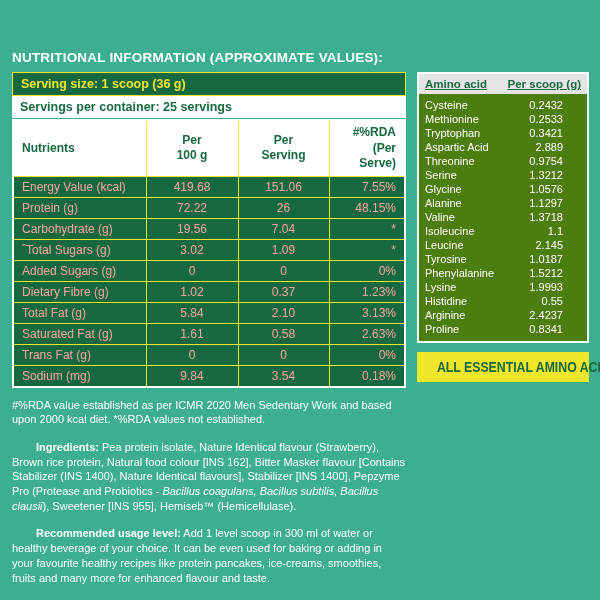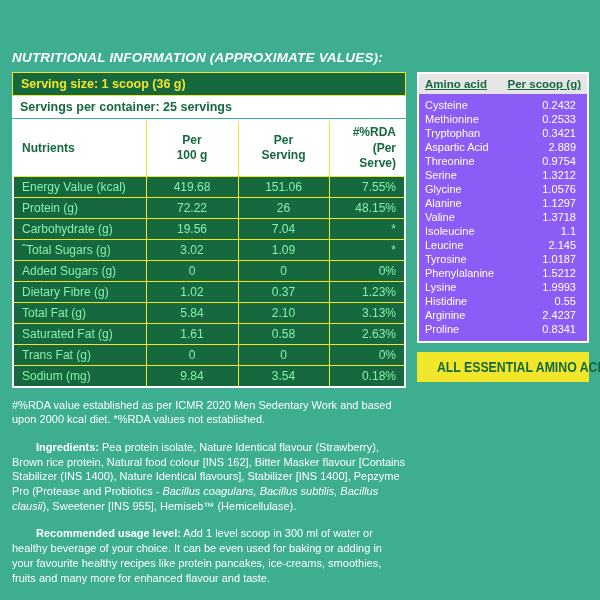--- a/index.html
+++ b/index.html
@@ -9,21 +9,21 @@
     background: #3DAE90;
     font-family: "Liberation Sans", sans-serif;
   }
   .page { position: relative; width: 600px; height: 600px; background: #3DAE90; overflow: hidden; }
 
   
   .left-col { position: absolute; left: 12px; top: 50px; width: 394px; }
 
   .title {
     color: #ffffff; font-weight: bold; font-size: 13.5px;
-    letter-spacing: 0.2px; margin: 0 0 7px 0; white-space: nowrap; font-style: italic;
+    letter-spacing: 0.2px; margin: 0 0 7px 0; white-space: nowrap;
   }
   .banner-serving {
     background: #16693E; border: 1px solid #F2E62B;
     color: #F2E62B; font-weight: bold; font-size: 12.5px;
     padding: 4px 8px; line-height: 14px;
   }
   .banner-servings {
     background: #ffffff; color: #16693E; font-weight: bold;
     font-size: 12.5px; padding: 4px 8px; line-height: 14px;
   }
@@ -37,37 +37,37 @@
   }
   .nutrients thead th {
     background: #ffffff; color: #16693E; font-weight: bold;
     line-height: 1.3; padding: 4px 6px;
   }
   .nutrients thead th span { display: block; }
   .c-name { text-align: left; padding-left: 8px !important; width: 133px; }
   .c-100  { text-align: center; width: 92px; }
   .c-serv { text-align: center; width: 91px; }
   .c-rda  { text-align: right; padding-right: 8px !important; }
-  .nutrients tbody td { color: #86efac; height: 20px; }
+  .nutrients tbody td { color: #fca5a5; height: 20px; }
 
   .footnote { color: #ffffff; font-size: 11px; line-height: 1.32; margin-top: 10px; }
   .para { color: #ffffff; font-size: 11px; line-height: 1.34; margin: 13px 0 0 0; }
   .para b { font-weight: bold; margin-left: 24px; }
   .para i { font-style: italic; }
 
   
   .right-col { position: absolute; left: 417px; top: 72px; width: 172px; }
   .amino-table { border: 2px solid #ffffff; }
   .amino-header {
     background: #e5e5e5; color: #16693E; font-weight: bold; font-size: 11.5px;
     display: flex; justify-content: space-between; align-items: center;
     padding: 4px 6px;
     text-decoration: underline;
   }
-  .amino-body { background: #8b5cf6; color: #ffffff; font-size: 11px; padding: 4px 11px 5px 6px; }
+  .amino-body { background: #4d7c0f; color: #ffffff; font-size: 11px; padding: 4px 24px 5px 6px; }
   .amino-row { display: flex; justify-content: space-between; line-height: 14px; }
 
   .amino-banner {
     margin-top: 9px; background: #F2E62B; color: #16693E;
     text-align: center; padding: 6px 0;
   }
   .amino-banner span {
     display: inline-block; font-weight: bold; font-size: 15px;
     transform: scaleX(0.82); white-space: nowrap;
   }

